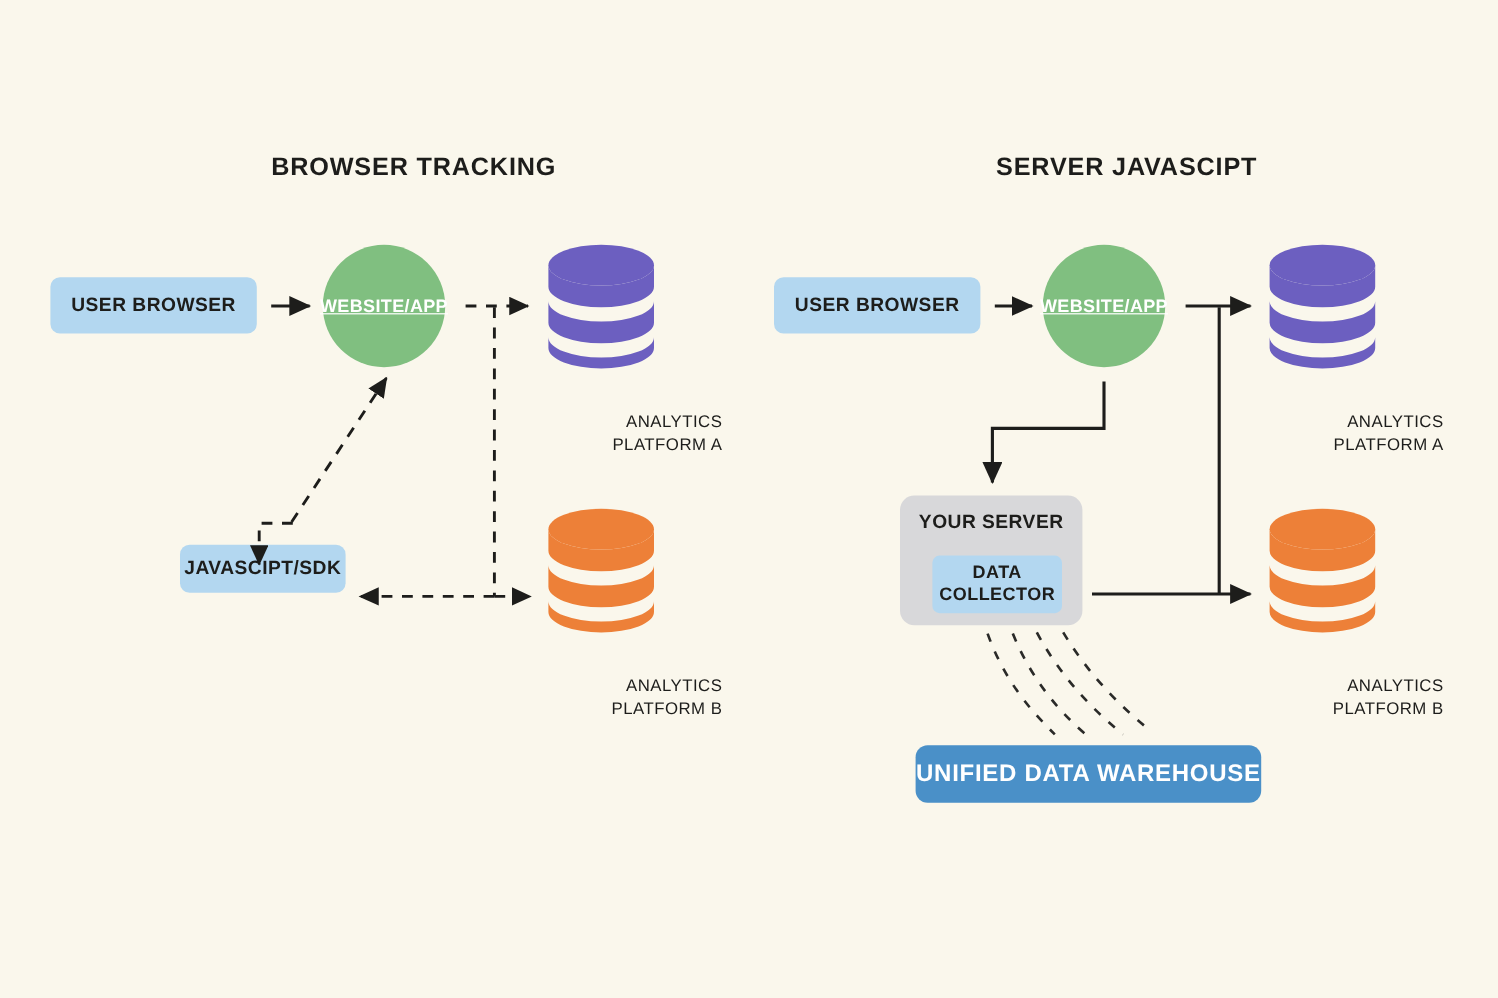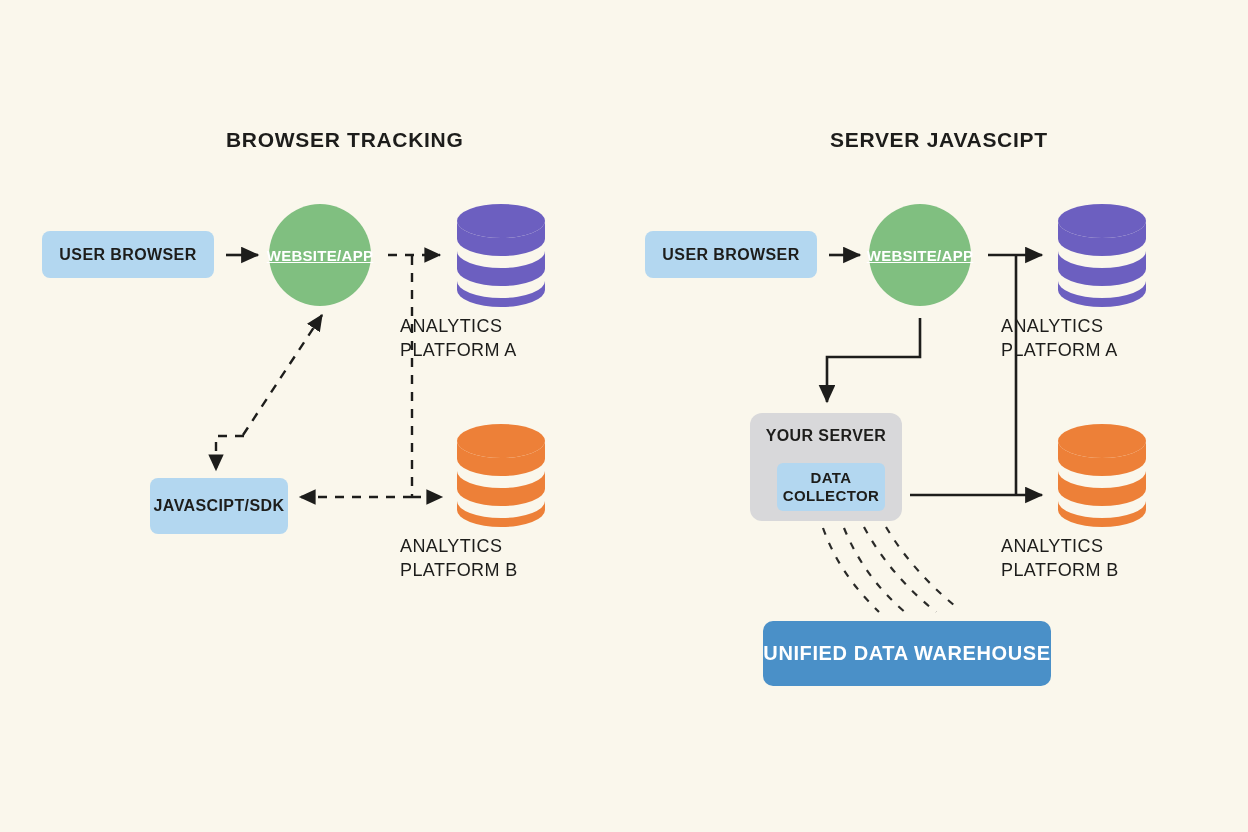--- a/index.html
+++ b/index.html
@@ -81,27 +81,28 @@
     font-size: 15px;
     font-weight: 700;
     letter-spacing: 0.3px;
     text-decoration: underline;
   }
   .db {
     position: absolute;
   }
   .db-label {
     position: absolute;
-    text-align: left;
-    font-size: 18px;
+    text-align: right;
+    font-size: 14px;
     font-weight: 400;
     letter-spacing: 0.4px;
     color: #1d1d1b;
     line-height: 1.35;
     white-space: pre-line;
+    margin-top: 28px;
   }
   svg.overlay {
     position: absolute;
     left: 0;
     top: 0;
     width: 1248px;
     height: 832px;
     pointer-events: none;
   }
   .stroke-solid {
@@ -128,21 +129,21 @@
 <div id="canvas">
 
   <div class="section-title" style="left:226px; top:128px;">BROWSER TRACKING</div>
 
   <div class="section-title" style="left:830px; top:128px;">SERVER JAVASCIPT</div>
 
   <div class="pill blue" style="left:42px; top:231px; width:172px; height:47px;">USER BROWSER</div>
 
   <div class="circle" style="left:269px; top:204px; width:102px; height:102px;">WEBSITE/APP</div>
 
-  <div class="pill blue" style="left:150px; top:478px; width:138px; height:56px;">JAVASCIPT/SDK</div>
+  <div class="pill blue" style="left:150px; top:454px; width:138px; height:40px;">JAVASCIPT/SDK</div>
 
   <div class="db" style="left:455px; top:203px;">
     <svg width="92" height="105" viewBox="0 0 92 105" xmlns="http://www.w3.org/2000/svg">
       <ellipse cx="46" cy="18" rx="44" ry="17" fill="#6c5fc0"></ellipse>
       <path d="M2 18 v18 a44 17 0 0 0 88 0 V18 a44 17 0 0 1 -88 0 z" fill="#6c5fc0"></path>
       <path d="M2 48 v18 a44 17 0 0 0 88 0 V48 a44 17 0 0 1 -88 0 z" fill="#6c5fc0"></path>
       <path d="M2 78 v9 a44 17 0 0 0 88 0 V78 a44 17 0 0 1 -88 0 z" fill="#6c5fc0"></path>
     </svg>
   </div>
   <div class="db-label" style="left:400px; top:314px; width:202px;">ANALYTICS
@@ -186,21 +187,21 @@
     <svg width="92" height="105" viewBox="0 0 92 105" xmlns="http://www.w3.org/2000/svg">
       <ellipse cx="46" cy="18" rx="44" ry="17" fill="#ed8038"></ellipse>
       <path d="M2 18 v18 a44 17 0 0 0 88 0 V18 a44 17 0 0 1 -88 0 z" fill="#ed8038"></path>
       <path d="M2 48 v18 a44 17 0 0 0 88 0 V48 a44 17 0 0 1 -88 0 z" fill="#ed8038"></path>
       <path d="M2 78 v9 a44 17 0 0 0 88 0 V78 a44 17 0 0 1 -88 0 z" fill="#ed8038"></path>
     </svg>
   </div>
   <div class="db-label" style="left:1001px; top:534px; width:202px;">ANALYTICS
 PLATFORM B</div>
 
-  <div class="pill warehouse" style="left:763px; top:621px; width:288px; height:65px;">UNIFIED DATA WAREHOUSE</div>
+  <div class="pill warehouse" style="left:763px; top:621px; width:288px; height:48px;">UNIFIED DATA WAREHOUSE</div>
 
   <svg class="overlay" xmlns="http://www.w3.org/2000/svg">
     <defs>
       <marker id="ah" markerWidth="9" markerHeight="9" refX="6.5" refY="3.2" orient="auto">
         <path d="M0,0 L7,3.2 L0,6.4 z" fill="#1d1d1b"></path>
       </marker>
     </defs>
 
     
     <line class="stroke-solid" x1="226" y1="255" x2="258" y2="255" marker-end="url(#ah)"></line>

